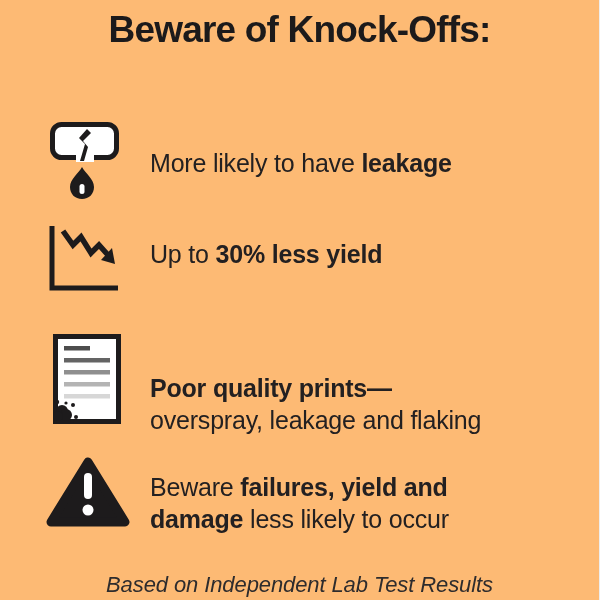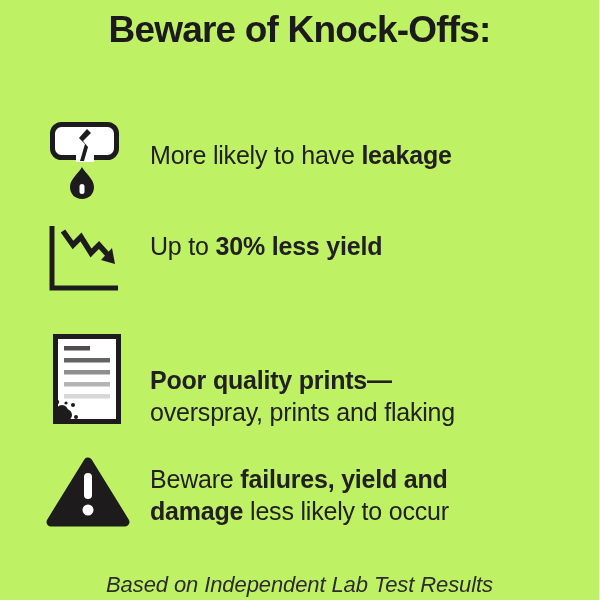--- a/index.html
+++ b/index.html
@@ -1,20 +1,20 @@
 <!DOCTYPE html>
 <html><head>
 <meta charset="utf-8">
 <style>
   html, body { margin: 0; padding: 0; background: #ffffff; }
   #canvas {
     position: relative;
     width: 600px;
     height: 600px;
-    background: #bef264;
+    background: #fdba74;
     overflow: hidden;
     font-family: "Liberation Sans", "DejaVu Sans", sans-serif;
     color: #232021;
     border-right: 1px solid #ededed;
     box-sizing: border-box;
   }
   .title {
     position: absolute;
     top: 5px;
     left: 0;
@@ -28,20 +28,21 @@
   }
   .row-icon { position: absolute; }
   .row-text {
     position: absolute;
     left: 150px;
     font-size: 25px;
     line-height: 32px;
     letter-spacing: -0.2px;
     color: #232021;
     white-space: nowrap;
+    margin-top: 8px;
   }
   .b { font-weight: 700; }
   .footer {
     position: absolute;
     top: 572px;
     left: 0;
     width: 100%;
     text-align: center;
     font-style: italic;
     font-size: 22px;
@@ -98,21 +99,21 @@
         <circle cx="4" cy="68" r="2.2"></circle>
         <circle cx="13" cy="69" r="1.6"></circle>
         <circle cx="23" cy="83" r="2"></circle>
         <circle cx="19" cy="87" r="1.5"></circle>
         <circle cx="2" cy="88" r="1.6"></circle>
       </g>
     </svg>
   </div>
   <div class="row-text" style="top:364px;">
     <div><span class="b">Poor quality prints—</span></div>
-    <div><span>overspray, prints and flaking</span></div>
+    <div><span>overspray, leakage and flaking</span></div>
   </div>
 
   <div class="row-icon" style="left:44px; top:453px;">
     <svg width="88" height="78" viewBox="0 0 88 78">
       <polygon points="44,9 81,69 7,69" fill="#1d1b1c" stroke="#1d1b1c" stroke-width="9" stroke-linejoin="round"></polygon>
       <rect x="40" y="20" width="8" height="26" rx="4" fill="#ffffff"></rect>
       <circle cx="44" cy="57" r="5.5" fill="#ffffff"></circle>
     </svg>
   </div>
   <div class="row-text" style="top:463px;">

